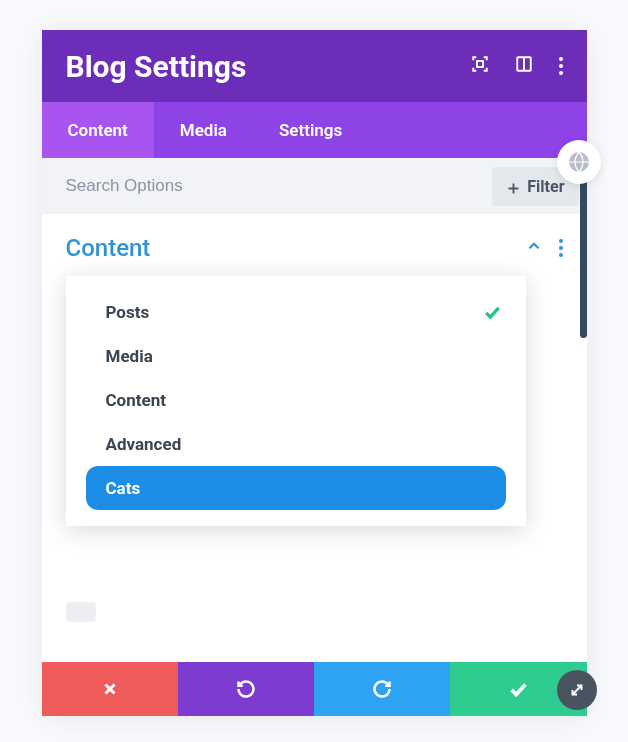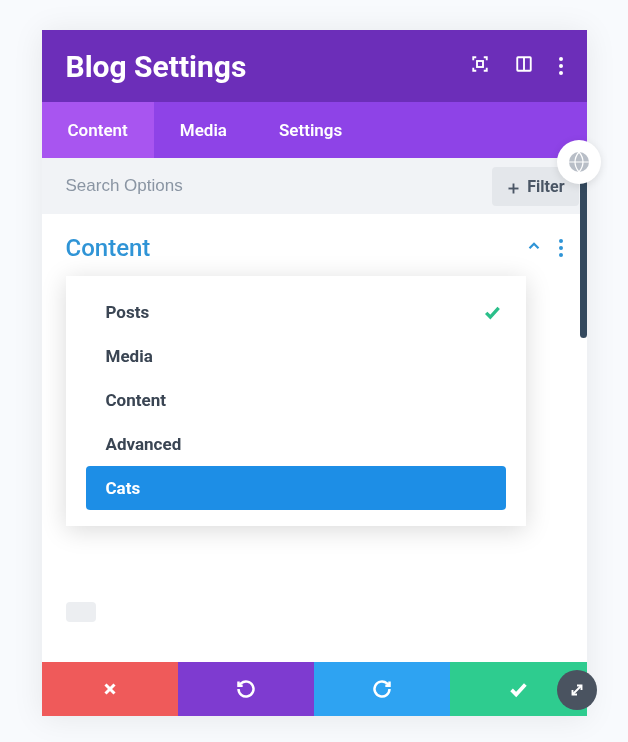--- a/index.html
+++ b/index.html
@@ -138,21 +138,21 @@
   justify-content: space-between;
   cursor: pointer;
 }
 .dd-item.selected .check { display: inline-flex; }
 .check { display: none; color: #2bbf8a; }
 .dd-item.highlighted {
   background: #1d8ee6;
   color: #fff;
   margin: 0 20px 0 20px;
   padding-left: 20px;
-  border-radius: 4px;
+  border-radius: 12px;
   text-align: center;
 }
 .footer {
   display: flex;
   height: 54px;
 }
 .fbtn {
   flex: 1;
   display: flex;
   align-items: center;

